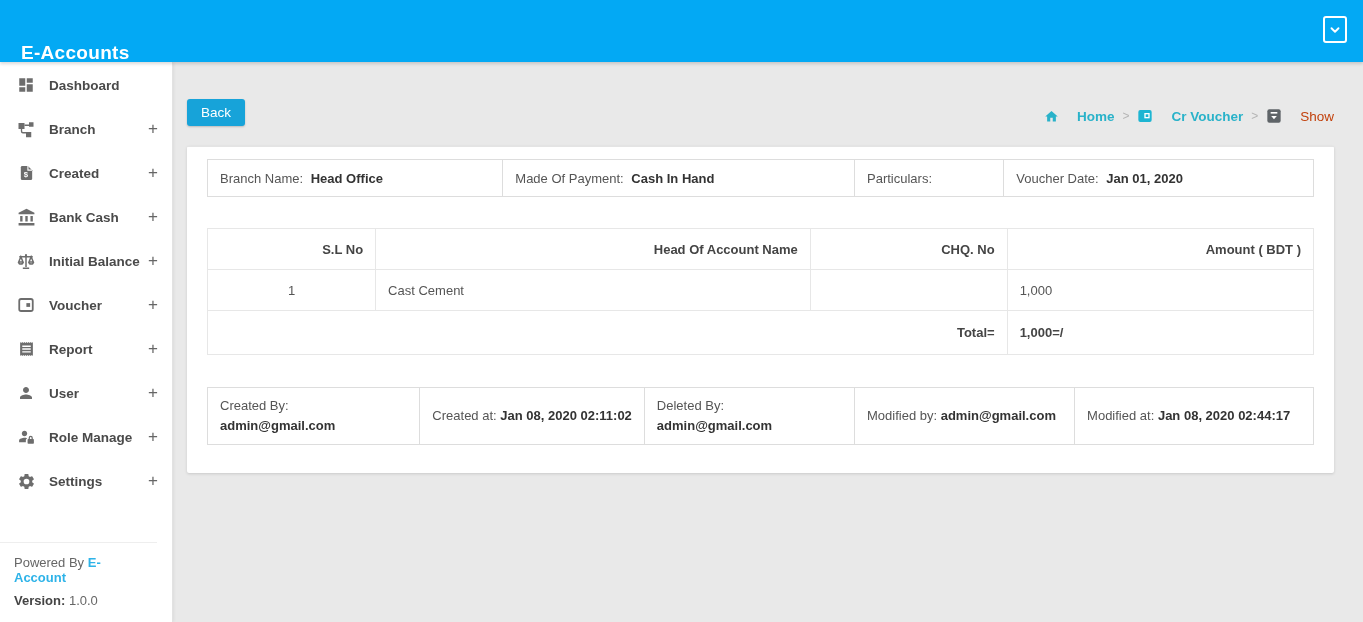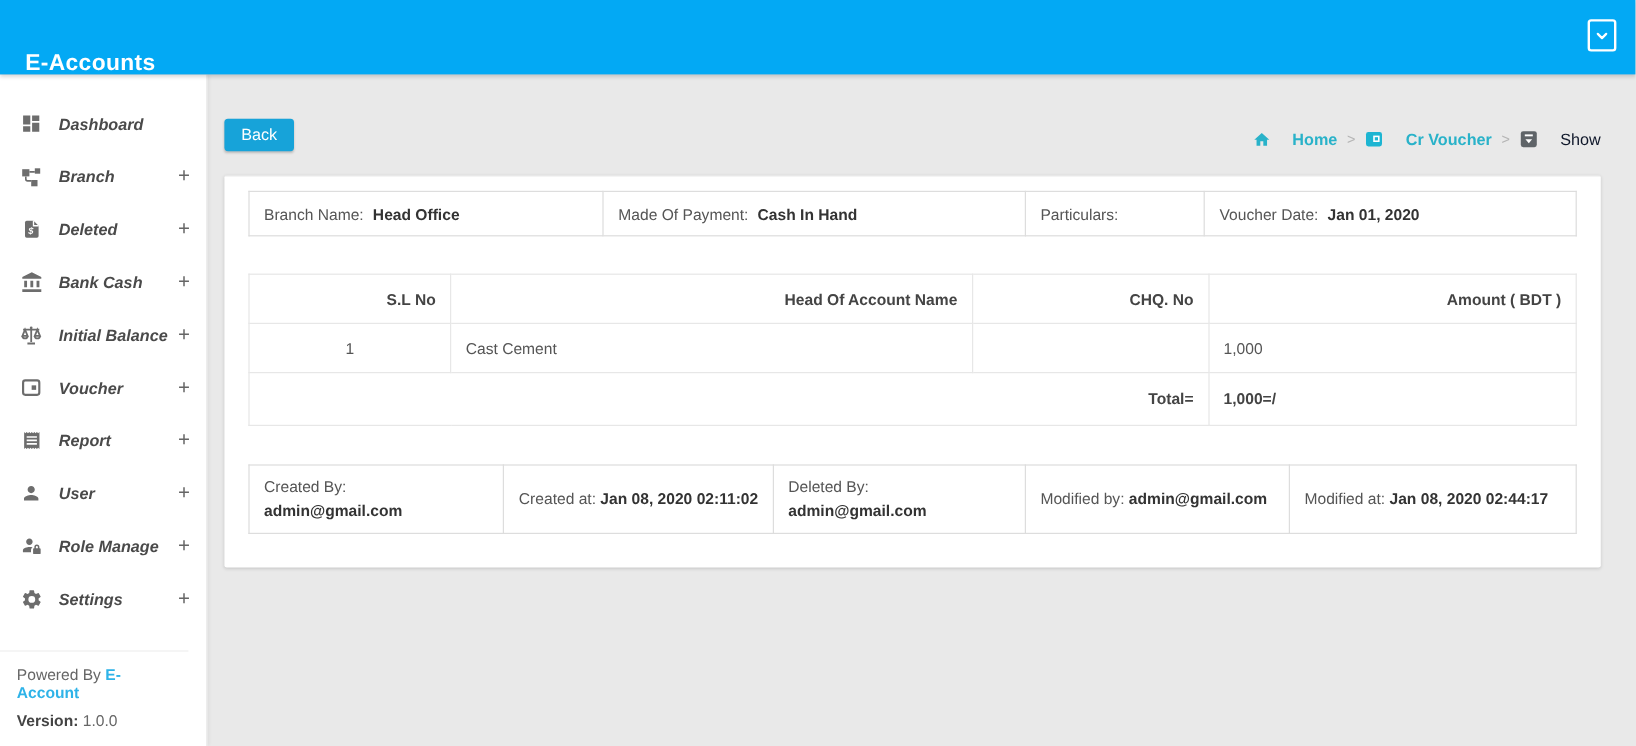--- a/index.html
+++ b/index.html
@@ -6,38 +6,38 @@
   html,body { width:1363px; height:622px; font-family:"Liberation Sans",sans-serif; background:#e9e9e9; overflow:hidden; }
 
   
   .topbar { position:relative; height:62px; background:#03a9f4; display:flex; align-items:center; box-shadow:0 2px 3px rgba(0,0,0,.15); z-index:10; }
   .topbar .brand { color:#fff; font-size:19px; font-weight:bold; padding-left:21px; letter-spacing:.3px;margin-top:44px; }
   .topbar .dd-btn { position:absolute; right:16px; top:16px; width:24px; height:27px; background:transparent; border:2px solid #fff; border-radius:3px; cursor:pointer; display:flex; align-items:center; justify-content:center; }
 
   
   .shell { display:flex; height:560px; }
   .sidebar { width:173px; background:#fff; border-right:1px solid #e2e2e2; box-shadow:1px 0 3px rgba(0,0,0,.06); display:flex; flex-direction:column; position:relative; }
-  .nav { padding-top:19px;font-style:italic; }
+  .nav { padding-top:1px; }
   .nav-item { height:44px; display:flex; align-items:center; padding:0 14px 0 16px; cursor:pointer; }
   .nav-item .nicon { width:20px; height:20px; margin-right:13px; flex:0 0 20px; display:flex; align-items:center; justify-content:center; }
   .nav-item .nlabel { font-size:13.5px; font-weight:bold; color:#4a4a4a; flex:1; }
   .nav-item .plus { color:#666; font-size:17px; font-weight:normal; }
   .side-foot { position:absolute; bottom:0; left:0; right:15px; padding:12px 14px 14px; border-top:1px solid #eee; background:#fff; }
   .side-foot .powered { font-size:13px; color:#666; margin-bottom:8px; }
   .side-foot .powered a { color:#2eb3e8; font-weight:bold; text-decoration:none; }
   .side-foot .ver { font-size:13px; color:#666; }
   .side-foot .ver b { color:#444; }
 
   
   .content { flex:1; padding:0 29px 0 14px; position:relative; }
   .toolbar-row { display:flex; align-items:flex-end; justify-content:space-between; margin-top:37px; }
   .back-btn { background:#17a3d9; color:#fff; border:none; border-radius:3px; font-family:inherit; font-size:13.5px; padding:6px 14px; cursor:pointer; box-shadow:0 1px 2px rgba(0,0,0,.2); }
   .breadcrumb { display:flex; align-items:center; gap:8px; font-size:13.5px; padding-bottom:2px; }
   .crumb { display:flex; align-items:center; gap:18px; font-weight:bold; color:#29b2c9; text-decoration:none; cursor:pointer; }
-  .crumb.current { color:#0f172a; font-weight:normal; cursor:default; }
+  .crumb.current { color:#c2410c; font-weight:normal; cursor:default; }
   .crumb-sep { color:#b5b5b5; font-size:12px; }
 
   
   .card { background:#fff; margin-top:20px; border-radius:2px; box-shadow:0 1px 3px rgba(0,0,0,.14); }
   .card-title { font-size:20px; font-weight:bold; color:#555; padding:32px 20px 25px; }
   .card-sep { border-bottom:1px solid #e4e4e4; }
   .card-body { padding:12px 20px 28px; }
 
   table { border-collapse:collapse; width:100%; table-layout:fixed; }
   td, th { font-size:13px; color:#555; }
@@ -103,21 +103,21 @@
       </div>
 
       <div class="nav-item">
         <span class="nicon">
           <svg width="17" height="18" viewBox="0 0 24 24">
               <path d="M14 2H6a2 2 0 0 0-2 2v16a2 2 0 0 0 2 2h12a2 2 0 0 0 2-2V8l-6-6z" fill="#6d6d6d"></path>
               <path d="M14 2v6h6" fill="none" stroke="#fff" stroke-width="1.6"></path>
               <text x="11" y="18" font-size="11" font-weight="bold" fill="#fff" text-anchor="middle" font-family="Liberation Sans, sans-serif">$</text>
             </svg>
         </span>
-        <span class="nlabel">Deleted</span>
+        <span class="nlabel">Created</span>
         <span class="plus">+</span>
       </div>
 
       <div class="nav-item">
         <span class="nicon">
           <svg width="19" height="19" viewBox="0 0 24 24" fill="#6d6d6d">
               <path d="M4 10h3v7H4zM10.5 10h3v7h-3zM2 19h20v3H2zM17 10h3v7h-3zM12 1L2 6v2h20V6z"></path>
             </svg>
         </span>
         <span class="nlabel">Bank Cash</span>

